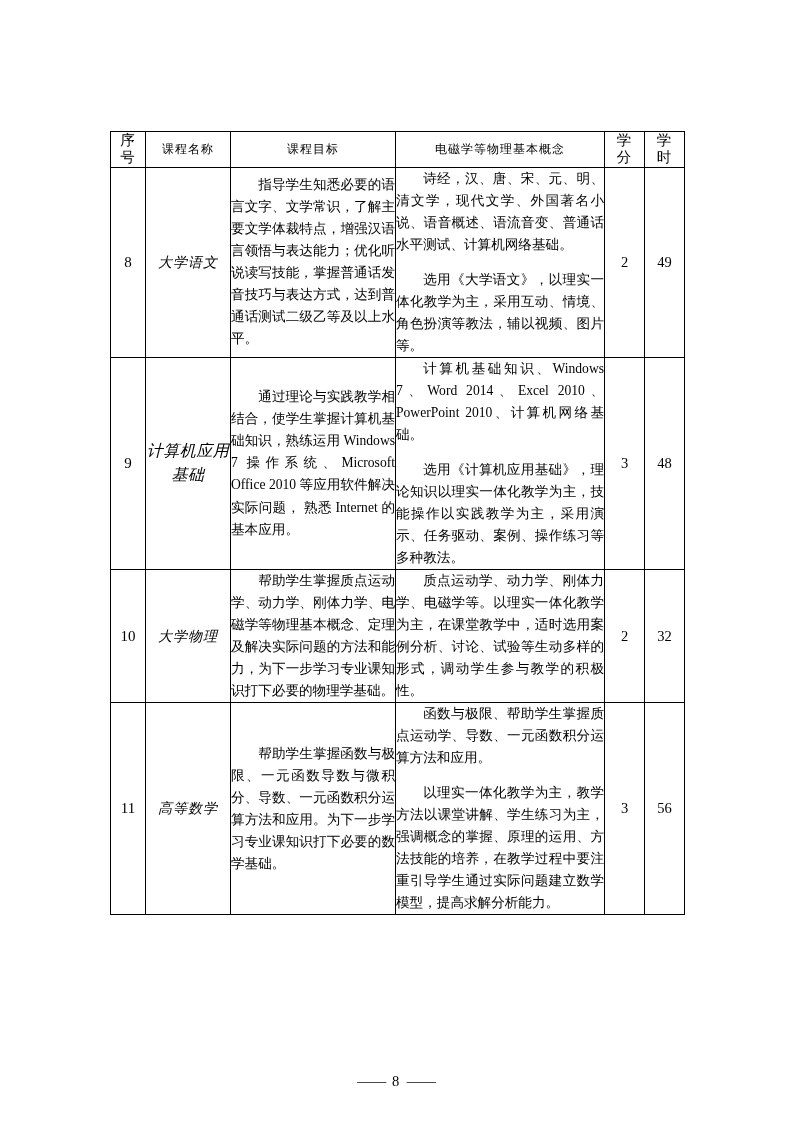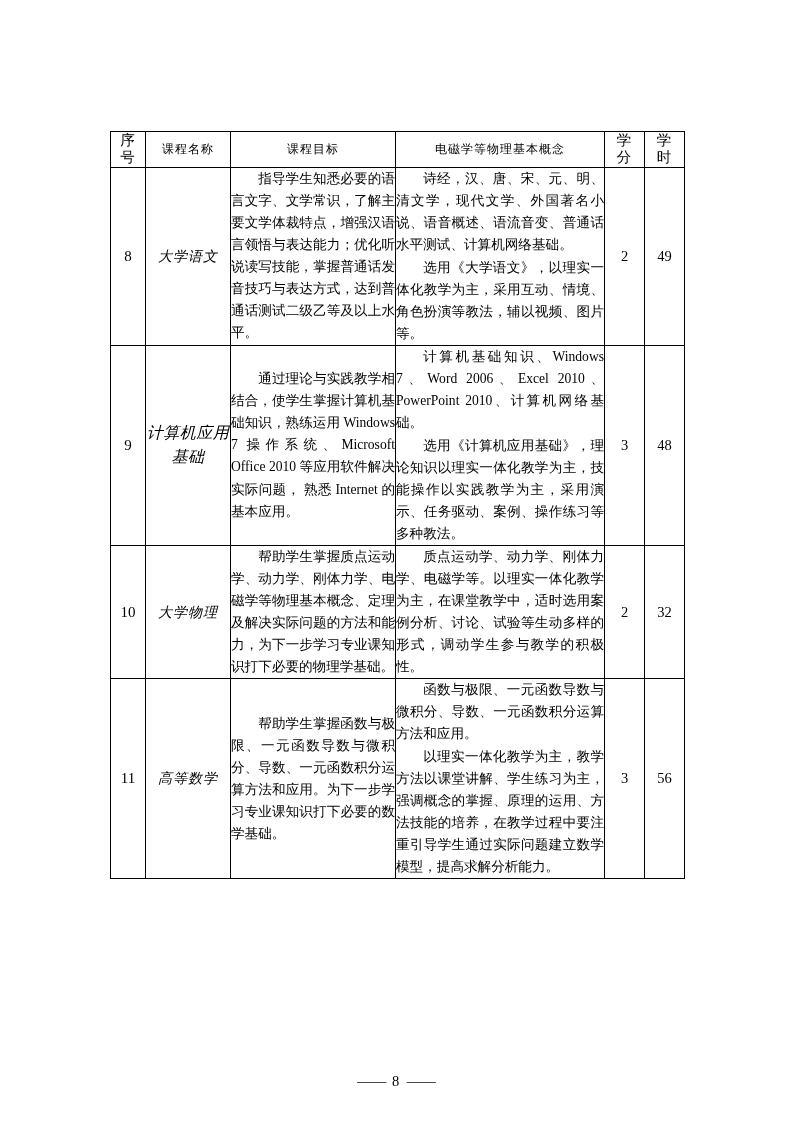--- a/index.html
+++ b/index.html
@@ -85,21 +85,21 @@
     text-align: justify;
     text-justify: inter-ideograph;
     letter-spacing: 0px;
     font-family: Liberation Serif, serif;
   }
   .cell-text p {
     margin: 0;
     text-indent: 2em;
   }
   .cell-text p + p {
-    margin-top: 1px;
+    margin-top: 13px;
   }
   .cell-num {
     text-align: center;
     font-size: 14.5px;
   }
 
   
   .footer {
     position: absolute;
     left: 0;
@@ -163,21 +163,21 @@
           <td class="cell-num">49</td>
         </tr>
 
         <tr>
           <td class="cell-no">9</td>
           <td class="cell-name small">计算机应用基础</td>
           <td class="cell-text">
             <p>通过理论与实践教学相结合，使学生掌握计算机基础知识，熟练运用 Windows 7 操作系统、Microsoft Office 2010 等应用软件解决实际问题， 熟悉 Internet 的基本应用。</p>
           </td>
           <td class="cell-text">
-            <p>计算机基础知识、Windows 7、Word 2006、Excel 2010、PowerPoint 2010、计算机网络基础。</p>
+            <p>计算机基础知识、Windows 7、Word 2014、Excel 2010、PowerPoint 2010、计算机网络基础。</p>
             <p>选用《计算机应用基础》，理论知识以理实一体化教学为主，技能操作以实践教学为主，采用演示、任务驱动、案例、操作练习等多种教法。</p>
           </td>
           <td class="cell-num">3</td>
           <td class="cell-num">48</td>
         </tr>
 
         <tr>
           <td class="cell-no">10</td>
           <td class="cell-name">大学物理</td>
           <td class="cell-text">
@@ -190,21 +190,21 @@
           <td class="cell-num">32</td>
         </tr>
 
         <tr>
           <td class="cell-no">11</td>
           <td class="cell-name">高等数学</td>
           <td class="cell-text">
             <p>帮助学生掌握函数与极限、一元函数导数与微积分、导数、一元函数积分运算方法和应用。为下一步学习专业课知识打下必要的数学基础。</p>
           </td>
           <td class="cell-text">
-            <p>函数与极限、一元函数导数与微积分、导数、一元函数积分运算方法和应用。</p>
+            <p>函数与极限、帮助学生掌握质点运动学、导数、一元函数积分运算方法和应用。</p>
             <p>以理实一体化教学为主，教学方法以课堂讲解、学生练习为主，强调概念的掌握、原理的运用、方法技能的培养，在教学过程中要注重引导学生通过实际问题建立数学模型，提高求解分析能力。</p>
           </td>
           <td class="cell-num">3</td>
           <td class="cell-num">56</td>
         </tr>
 
       </tbody>
     </table>
   </div>
 

